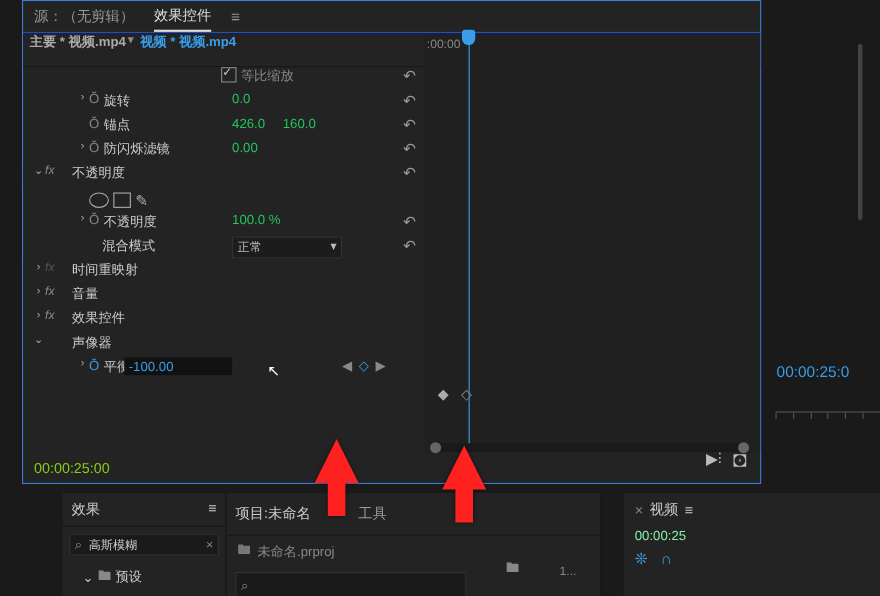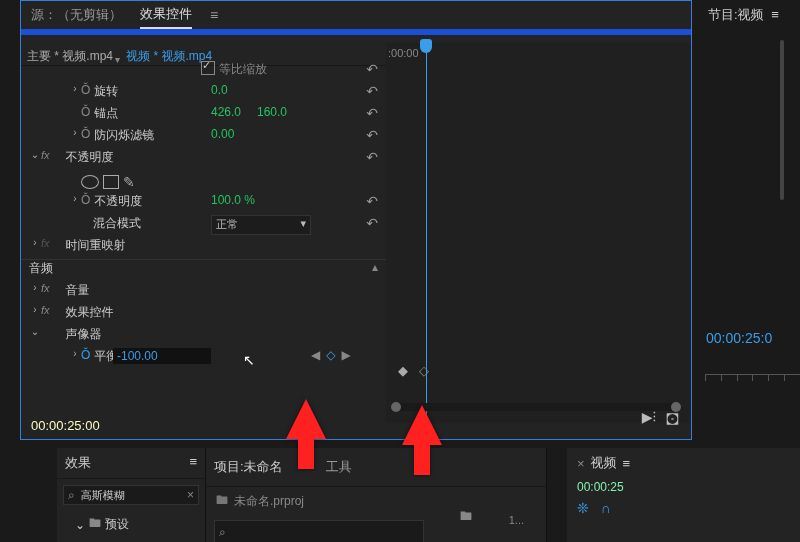--- a/index.html
+++ b/index.html
@@ -26,64 +26,64 @@
   width: 670px;
   height: 438px;
   border: 1px solid #3a7dd6;
   background: #232323;
 }
 .panel-tabs {
   display: flex;
   align-items: center;
   height: 28px;
   padding: 0 10px;
-  border-bottom: 6px solid #1d4ed8;
+  border-bottom: 1px solid #1d4ed8;
   gap: 18px;
 }
 .tab {
   color: #999;
   font-size: 13px;
   padding: 4px 0;
 }
 .tab.active {
   color: #ddd;
   border-bottom: 2px solid #ddd;
 }
 .tab-menu {
   color: #999;
   font-size: 14px;
 }
 .clip-row {
   display: flex;
-  align-items: flex-end;
+  align-items: flex-start;
   height: 30px;
   padding: 0 6px;
   background: #232323;
   border-bottom: 1px solid #181818;
+  font-weight: bold;
 }
 .clip-primary {
   color: #aaa;
 }
 .clip-link {
   color: #3a9de8;
   margin-left: 4px;
 }
 .chevron-down {
   font-size: 10px;
   margin: 0 2px;
   color: #888;
 }
 .timeline-area {
   position: absolute;
   left: 365px;
   top: 30px;
   width: 305px;
   height: 380px;
   background: #202020;
-  margin-top: 12px;
 }
 .time-label {
   position: absolute;
   color: #888;
   font-size: 11px;
 }
 .playhead {
   position: absolute;
   top: 0;
   width: 1px;
@@ -202,21 +202,21 @@
   background: #111;
   color: #3a9de8;
   border: none;
   font-size: 12px;
   padding: 1px 4px;
 }
 .timecode {
   position: absolute;
   bottom: 6px;
   left: 10px;
-  color: #fef9c3;
+  color: #84cc16;
   font-size: 13px;
 }
 .playback-ctrl {
   position: absolute;
   bottom: 6px;
   right: 12px;
   color: #bbb;
   font-size: 14px;
   display: flex;
   gap: 10px;
@@ -544,24 +544,20 @@
         </span>
         <span class="reset-btn">↶</span>
       </div>
 
       <div class="prop-row section-header">
         <span class="twirl">›</span>
         <span class="fx-icon" style="color:#555">fx</span>
         <span class="prop-label">时间重映射</span>
       </div>
 
-      <div class="prop-row audio-header">
-        <span class="prop-label">音频</span>
-        <span style="margin-left:auto;margin-right:8px;color:#888">▴</span>
-      </div>
 
       <div class="prop-row section-header">
         <span class="twirl">›</span>
         <span class="fx-icon">fx</span>
         <span class="prop-label">音量</span>
       </div>
 
       <div class="prop-row section-header">
         <span class="twirl">›</span>
         <span class="fx-icon">fx</span>
@@ -594,24 +590,20 @@
     </div>
 
     <span class="timecode">00:00:25:00</span>
     <div class="playback-ctrl">
       <span>▶⫶</span>
       <span>🖸</span>
     </div>
   </div>
 
   <div class="program-panel">
-    <div class="program-tab">
-      <span>节目:视频</span>
-      <span style="margin-left:4px">≡</span>
-    </div>
     <div class="vbar"></div>
     <div class="program-time">00:00:25:0</div>
   </div>
 
   <div class="ruler">
     <div class="ruler-tick"></div>
       <div class="ruler-tick"></div>
       <div class="ruler-tick"></div>
     <div class="ruler-tick"></div>
       <div class="ruler-tick"></div>

